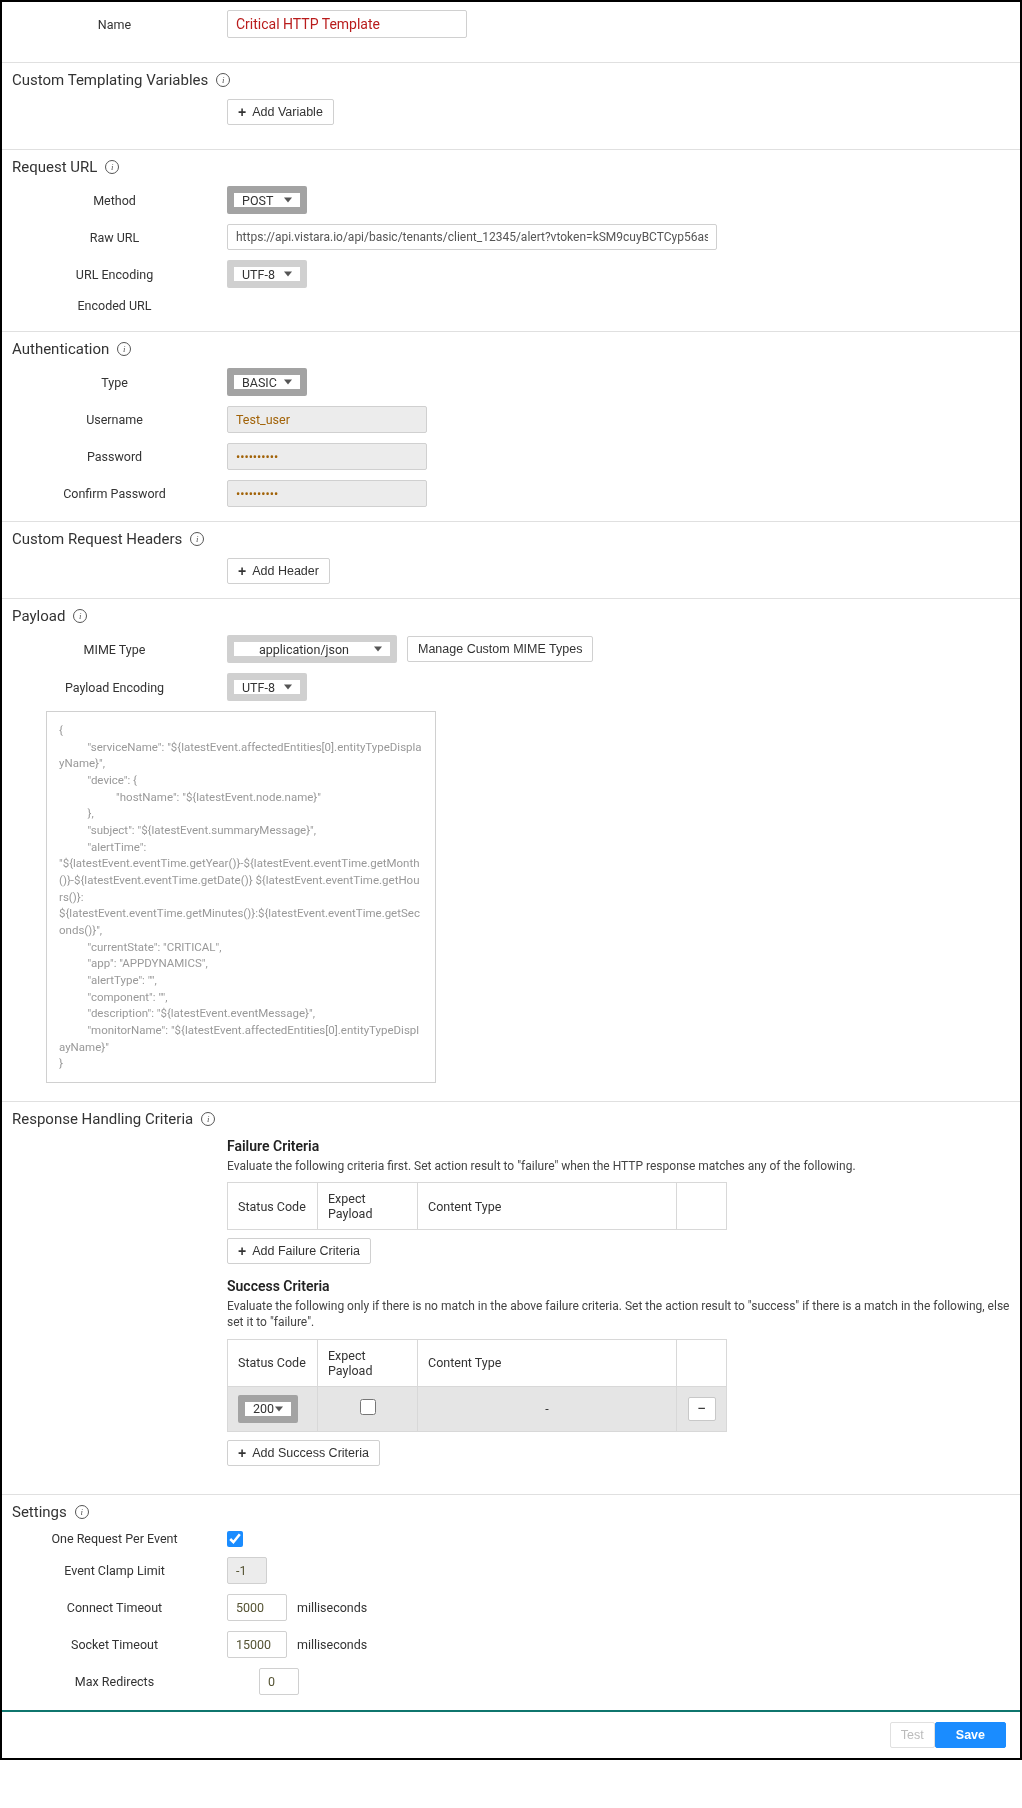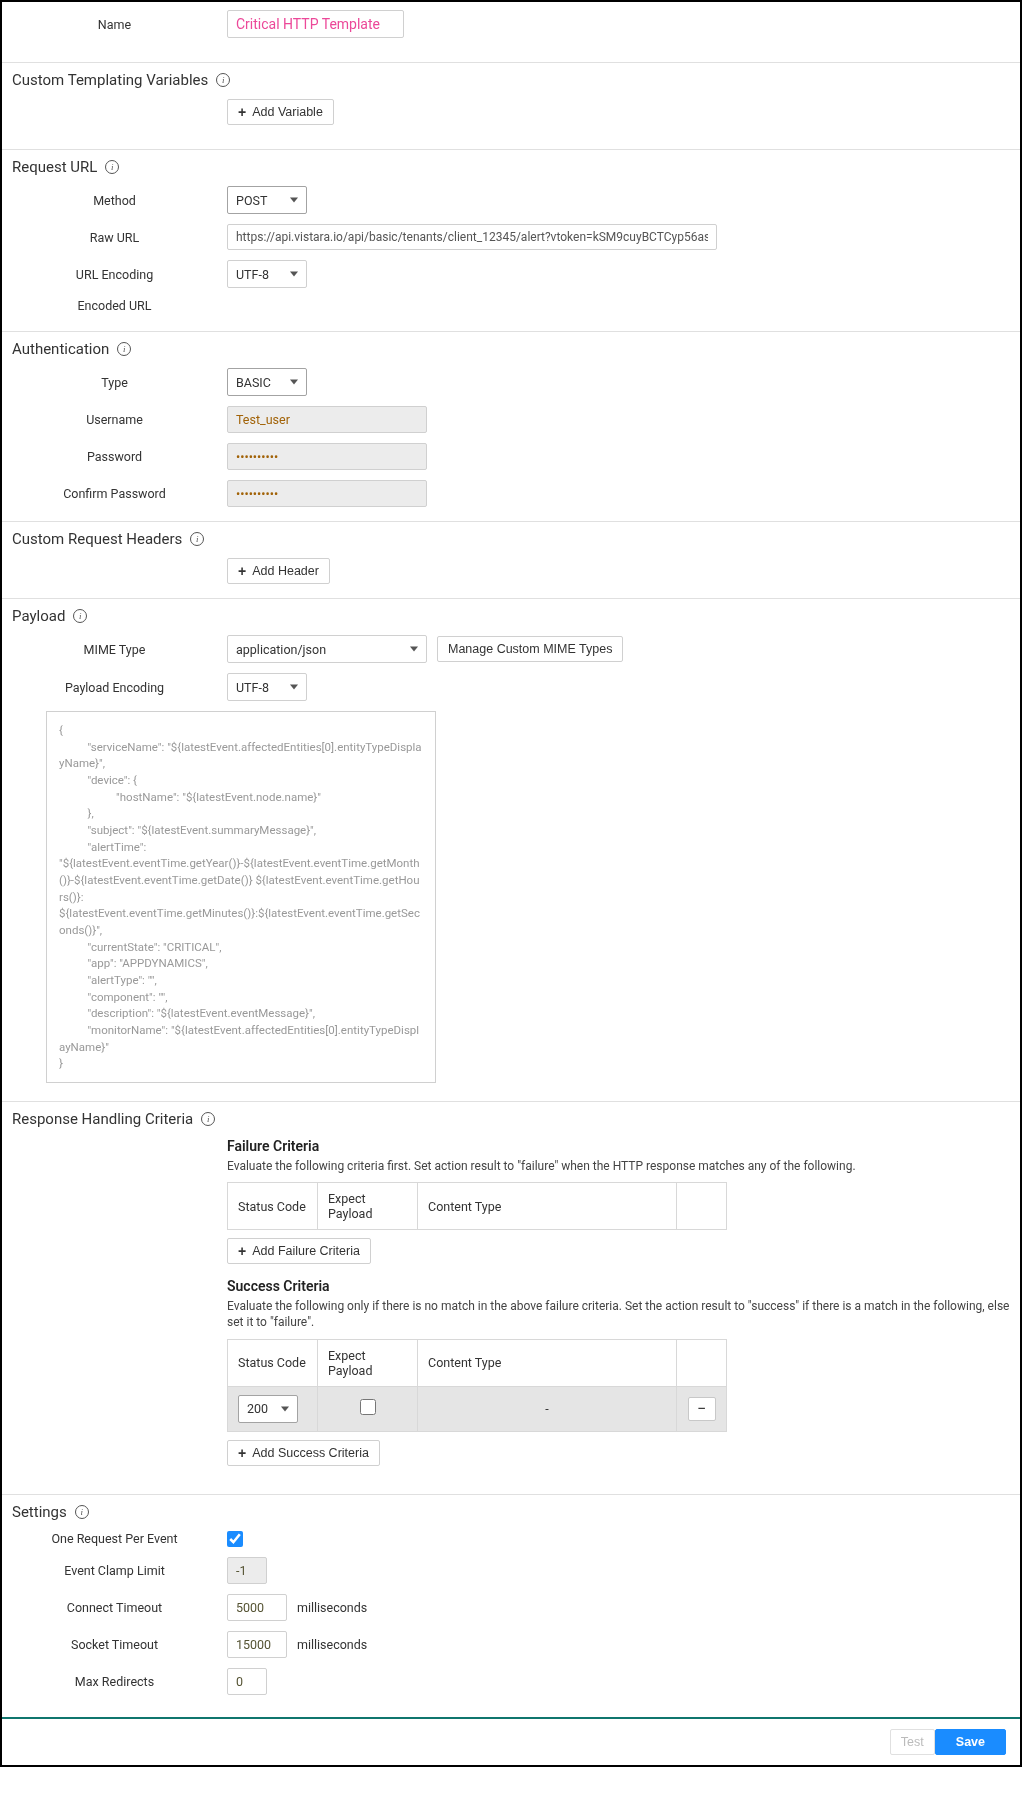--- a/index.html
+++ b/index.html
@@ -5,31 +5,31 @@
 * { box-sizing: border-box; margin: 0; padding: 0; }
 body { font-family: -apple-system, "Segoe UI", Roboto, Arial, sans-serif; font-size: 13px; color: #333; background: #fff; width: 1022px; border: 2px solid #000; }
 .section { border-bottom: 1px solid #e0e0e0; padding: 8px 10px 14px 10px; }
 .section.no-border { border-bottom: none; }
 .section-header { font-size: 15px; color: #333; font-weight: 400; display: flex; align-items: center; gap: 8px; margin-bottom: 10px; }
 .info-icon { width: 14px; height: 14px; border: 1.2px solid #555; border-radius: 50%; display: inline-flex; align-items: center; justify-content: center; font-size: 9px; font-style: italic; font-family: Georgia, serif; color: #555; cursor: default; }
 .field-row { display: flex; align-items: center; margin-bottom: 10px; }
 .field-label { width: 215px; text-align: center; padding-right: 10px; font-size: 12.5px; color: #333; }
 .field-controls { flex: 1; display: flex; align-items: center; gap: 10px; flex-wrap: wrap; }
 input[type="text"], input[type="password"] { font-family: inherit; font-size: 12.5px; padding: 5px 8px; border: 1px solid #d0d0d0; border-radius: 2px; background: #fff; color: #555333; }
-input.wide-name { width: 177px; font-size: 14px; color: #ec4899; }
+input.wide-name { width: 240px; font-size: 14px; color: #b91c1c; }
 input.wide-url { width: 490px; font-size: 12px; color: #555; }
 input.auth { width: 200px; background: #ececec; color: #a16207; }
 input.small { width: 60px; }
 input.tiny { width: 40px; background: #ececec; }
-.select { position: relative; display: inline-flex; align-items: center; border: 1px solid #a3a3a3; border-radius: 2px; background: #fff; height: 28px; padding: 0 24px 0 8px; cursor: pointer; font-size: 12.5px; }
+.select { position: relative; display: inline-flex; align-items: center; border: 7px solid #a3a3a3; border-radius: 2px; background: #fff; height: 28px; padding: 0 24px 0 8px; cursor: pointer; font-size: 12.5px; }
 .select.plain { border-color: #d0d0d0; }
 .select::after { content: ""; position: absolute; right: 8px; top: 50%; width: 0; height: 0; border-left: 4px solid transparent; border-right: 4px solid transparent; border-top: 5px solid #555; transform: translateY(-50%); }
 .select.w80 { width: 80px; }
 .select.w60 { width: 60px; }
-.select.w200 { width: 200px; }
+.select.w200 { width: 170px; justify-content: center; }
 .btn { display: inline-flex; align-items: center; gap: 6px; padding: 5px 10px; border: 1px solid #d0d0d0; border-radius: 2px; background: #fff; cursor: pointer; font-size: 12.5px; color: #333; }
 .btn.primary { background: #1a8cff; color: #fff; border-color: #1a8cff; padding: 0 20px; font-weight: 600; }
 .btn.disabled { color: #bbb; border-color: #e0e0e0; cursor: default; }
 .plus { font-weight: 700; font-size: 14px; line-height: 1; }
 .textarea { border: 1px solid #d0d0d0; padding: 10px 12px; margin: 8px 0 4px 34px; width: 390px; min-height: 210px; font-family: inherit; font-size: 11.5px; color: #999; white-space: pre-wrap; line-height: 1.45; word-break: break-all; }
 .subhead { font-size: 14px; font-weight: 600; color: #222; margin-bottom: 4px; }
 .subdesc { font-size: 12px; color: #444; margin-bottom: 8px; line-height: 1.35; }
 .criteria-wrap { margin-left: 215px; margin-right: 4px; margin-bottom: 14px; }
 .criteria-wrap.wide { margin-right: 0; }
 .tbl { border: 1px solid #d8d8d8; width: 500px; border-collapse: collapse; font-size: 12.5px; margin-bottom: 8px; }
@@ -272,21 +272,21 @@
       <span class="ms-label">milliseconds</span>
     </div>
   </div>
   <div class="field-row">
     <div class="field-label">Socket Timeout</div>
     <div class="field-controls">
       <input type="text" class="small" value="15000" style="">
       <span class="ms-label">milliseconds</span>
     </div>
   </div>
-  <div class="field-row" style="margin-bottom:8px;">
+  <div class="field-row" style="margin-bottom:1px;gap:32px;">
     <div class="field-label">Max Redirects</div>
     <div class="field-controls">
         <input type="text" class="tiny" style="background: rgb(255, 255, 255);" value="0">
       </div>
   </div>
 </div>
 
 <div class="footer">
   <button class="btn disabled">
       <span>Test</span>

